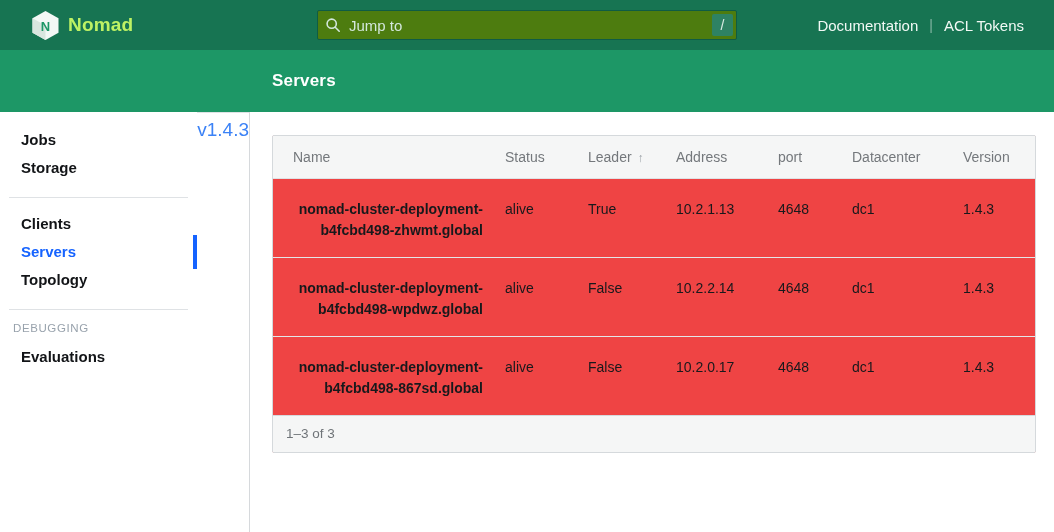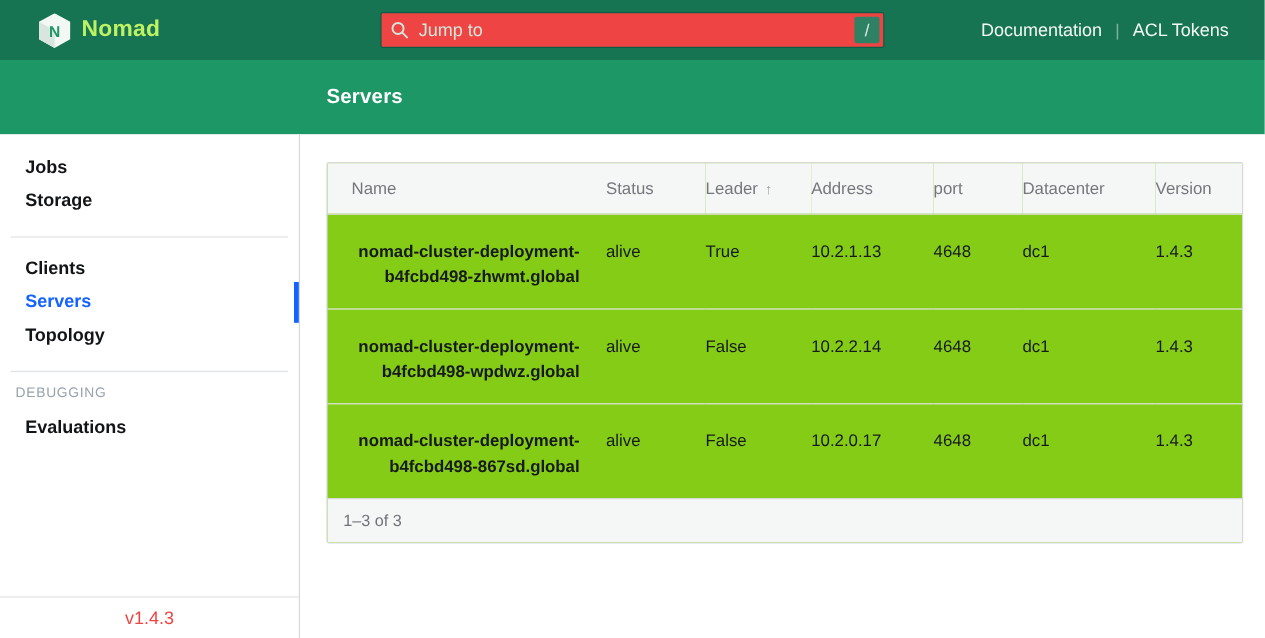--- a/index.html
+++ b/index.html
@@ -8,21 +8,21 @@
 
   
   .navbar { position:relative; height:50px; background:#177452;
             display:flex; align-items:center; }
   .brand { display:flex; align-items:center; margin-left:32px; cursor:pointer; }
   .brand-logo { width:27px; height:29px; }
   .brand-name { color:#bef264; font-size:19px; font-weight:700; margin-left:9px; letter-spacing:.2px; }
 
   .search-wrap { position:absolute; left:50%; top:10px; width:420px; height:30px;
                  margin-left:-210px; }
-  .search-input { width:100%; height:100%; background:#ef4444; border:1px solid #0f5c44;
+  .search-input { width:100%; height:100%; background:#4d7c0f; border:1px solid #0f5c44;
                   border-radius:2px; color:#eaf5ef; font-size:15px;
                   padding:0 34px 0 31px; outline:none;
                   font-family:"Liberation Sans", sans-serif; }
   .search-input::placeholder { color:#d3e7dc; opacity:1; }
   .search-icon { position:absolute; left:8px; top:7px; width:16px; height:16px; }
   .kbd-hint { position:absolute; right:4px; top:4px; width:21px; height:22px;
               background:#2e8263; border-radius:2px; color:#ddeee6; font-size:14px;
               display:flex; align-items:center; justify-content:center; }
 
   .nav-links { margin-left:auto; margin-right:30px; display:flex; align-items:center;
@@ -30,38 +30,38 @@
   .nav-link { cursor:pointer; }
   .nav-divider { color:rgba(255,255,255,.45); margin:0 11px; font-size:14px; }
 
   
   .subheader { height:62px; background:#1d9766; display:flex; align-items:center; }
   .page-title { color:#ffffff; font-size:17px; font-weight:700; margin-left:272px; letter-spacing:.2px; }
 
   
   .content { display:flex; height:420px; }
 
-  .sidebar { width:250px; border-right:1px solid #d6d9dc; display:flex; flex-direction:column;
+  .sidebar { width:250px; border-right:1px solid #d6d9dc; display:flex; flex-direction:row;
              background:#ffffff; }
   .sidebar nav { flex:1; padding-top:14px; }
   .menu-item { display:block; padding:5px 0 6px 21px; font-size:15px; font-weight:600;
                color:#121417; cursor:pointer; position:relative; }
   .menu-item.active { color:#1563ff; }
   .menu-item.active::after { content:""; position:absolute; right:0; top:-3px; bottom:-3px;
                              width:4px; background:#1563ff; }
   .side-divider { height:1px; background:#dfe2e5; margin:15px 9px 12px 9px; }
   .section-heading { padding-left:13px; font-size:11.5px; color:#98a2ac;
                      letter-spacing:.6px; margin-bottom:9px; }
   .sidebar-footer { border-top:1px solid #dfe2e5; height:35px; display:flex;
                     align-items:center; justify-content:center;
-                    color:#ef4444; font-size:15px; }
+                    color:#3b82f6; font-size:19px; }
 
   
   .main { flex:1; background:#ffffff; padding:23px 18px 0 22px; }
-  .table-card { border:1px solid #d5d9dc; border-radius:2px; background:#84cc16; }
+  .table-card { border:1px solid #d5d9dc; border-radius:2px; background:#ef4444; }
   table { width:100%; border-collapse:collapse; table-layout:fixed; }
   col.c-name{width:232px;} col.c-status{width:83px;} col.c-leader{width:88px;}
   col.c-address{width:102px;} col.c-port{width:74px;} col.c-dc{width:111px;}
   thead th { background:#f5f6f6; height:42px; text-align:left; font-weight:400;
              color:#74787c; font-size:14px; padding:0 8px 0 0; cursor:pointer;
              border-bottom:1px solid #dfe2e5; }
   thead th:first-child { padding-left:20px; }
   .sort-arrow { color:#9aa0a6; font-size:12px; margin-left:6px; }
   tbody td { padding:20px 8px 16px 0; vertical-align:top; font-size:14px;
              color:#17191c; line-height:21px; }

